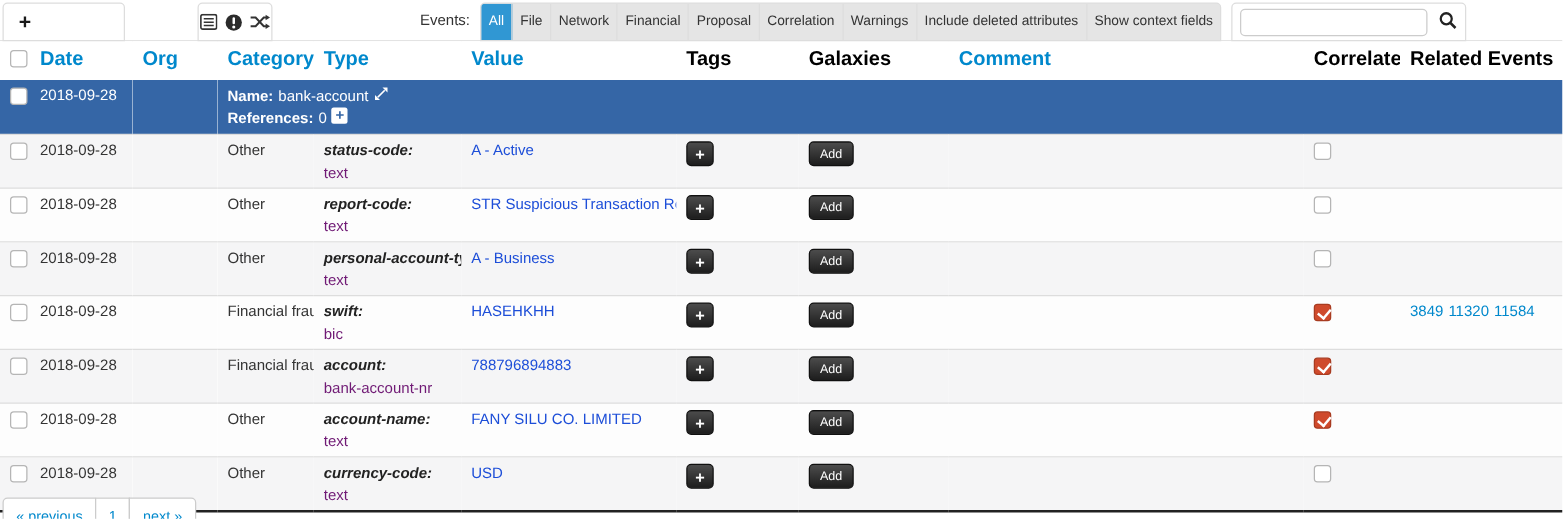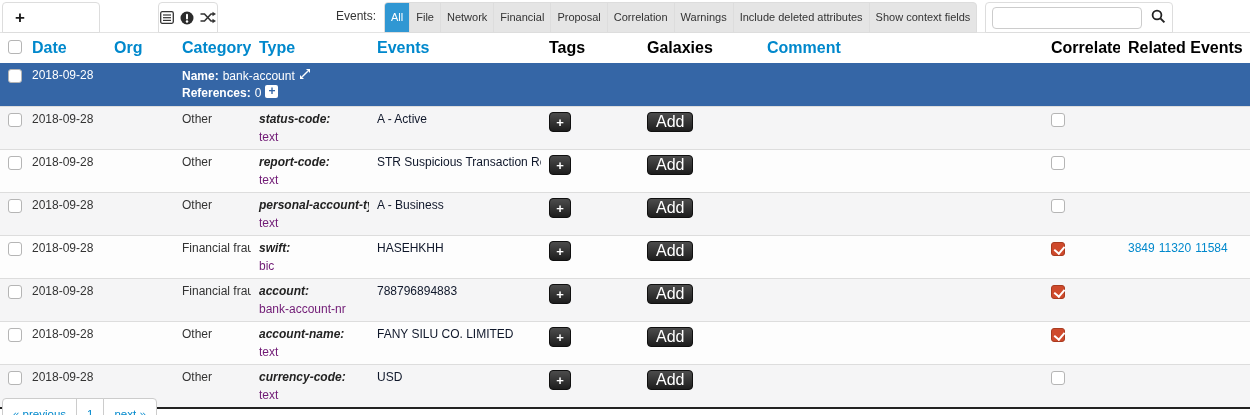--- a/index.html
+++ b/index.html
@@ -34,35 +34,35 @@
   tbody tr.attr-row { height: 38px; }
   tbody tr.attr-row:nth-of-type(even) { background: #f5f5f6; }
   tbody tr.attr-row:nth-of-type(odd) { background: #fdfdfd; }
   tbody tr.attr-row td { border-top: 1px solid #ddd; }
   tr.object-row { background: #3566a6; color: #fff; height: 42px; }
   tr.object-row td { padding-top: 5px; }
   .obj-line { line-height: 17px; display: flex; gap: 4px; }
   .obj-bold { font-weight: bold; }
   .type-name { font-weight: bold; color: #222; line-height: 15px; font-style: italic; }
   .type-kind { color: #701a75; line-height: 16px; padding-top: 2px; }
-  .cell-value { color: #0f172a; }
+  .cell-value { color: #1d4ed8; }
   .date-cell { color: #333; }
 
   
   .cb { width: 14px; height: 14px; border: 1px solid #b5b5b5; border-radius: 3px; background: #fff;
         display: inline-block; position: relative; cursor: pointer; margin-top: 1px; }
   .cb.checked { background: #cf4a2c; border-color: #a83b20; }
   .cb.checked::after { content: ""; position: absolute; left: 4px; top: 1px; width: 5px; height: 8px;
         border: solid #fff; border-width: 0 2px 2px 0; transform: rotate(40deg); }
 
   
   .btn-dark { background: linear-gradient(#4c4c4c, #1d1d1d); color: #fff; border: 1px solid #101010;
         border-radius: 4px; cursor: pointer; font-family: "Liberation Sans", sans-serif; }
   .tag-plus { width: 22px; height: 20px; font-size: 13px; font-weight: bold; line-height: 17px; }
-  .galaxy-add { height: 20px; padding: 0 8px; font-size: 16px; }
+  .galaxy-add { height: 20px; padding: 0 8px; font-size: 10px; }
 
   .rel-link { color: #0088cc; text-decoration: none; margin-right: 4px; cursor: pointer; }
   thead th .plain { color: #000; }
 
   
   .plus-square { width: 13px; height: 13px; background: #fff; border-radius: 2px; color: #3566a6;
         font-weight: bold; font-size: 12px; line-height: 12px; text-align: center; cursor: pointer; }
 
   
   .pagination { position: absolute; left: 2px; top: 398px; display: flex; }
@@ -146,21 +146,21 @@
       <col style="width:77px">
       <col style="width:130px">
   </colgroup>
   <thead>
     <tr>
       <th><span class="cb"></span></th>
       <th><a>Date</a></th>
       <th><a>Org</a></th>
       <th><a>Category</a></th>
       <th><a>Type</a></th>
-      <th><a>Events</a></th>
+      <th><a>Value</a></th>
       <th><span class="plain">Tags</span></th>
       <th><span class="plain">Galaxies</span></th>
       <th><a>Comment</a></th>
       <th><span class="plain">Correlate</span></th>
       <th><span class="plain">Related Events</span></th>
     </tr>
   </thead>
   <tbody>
 
     <tr class="object-row">

